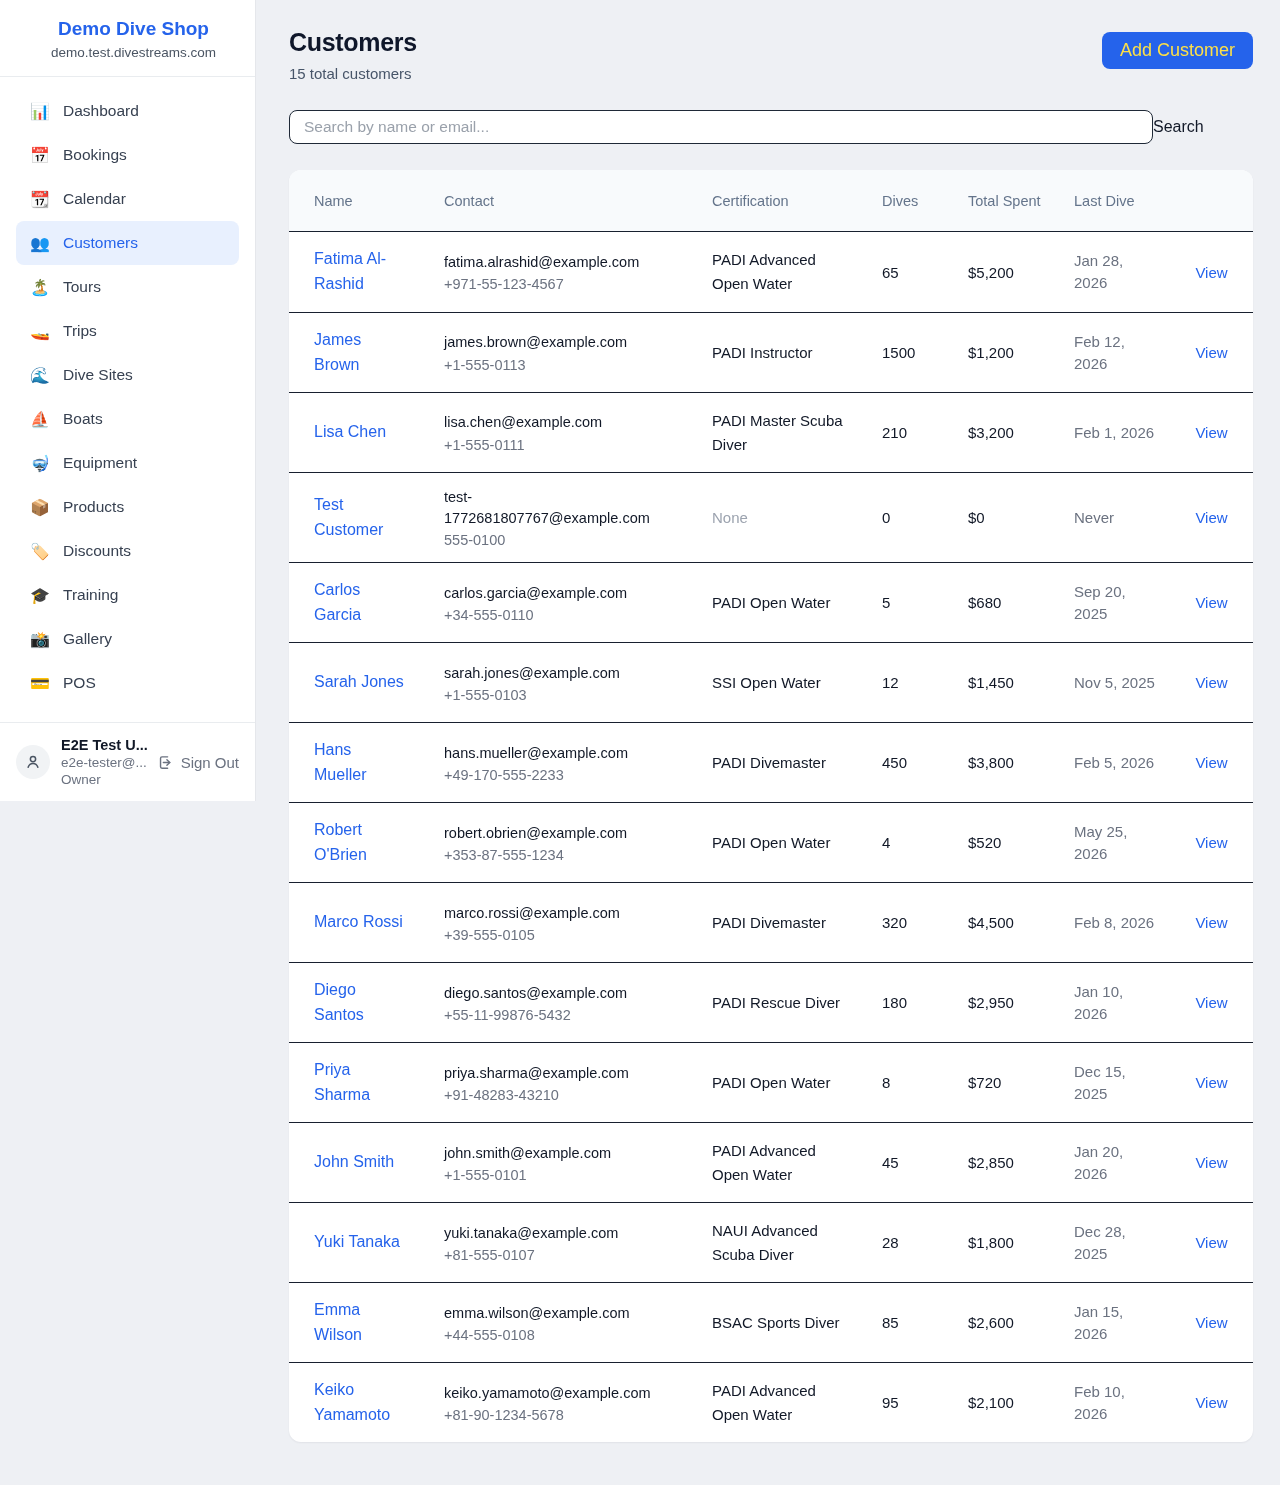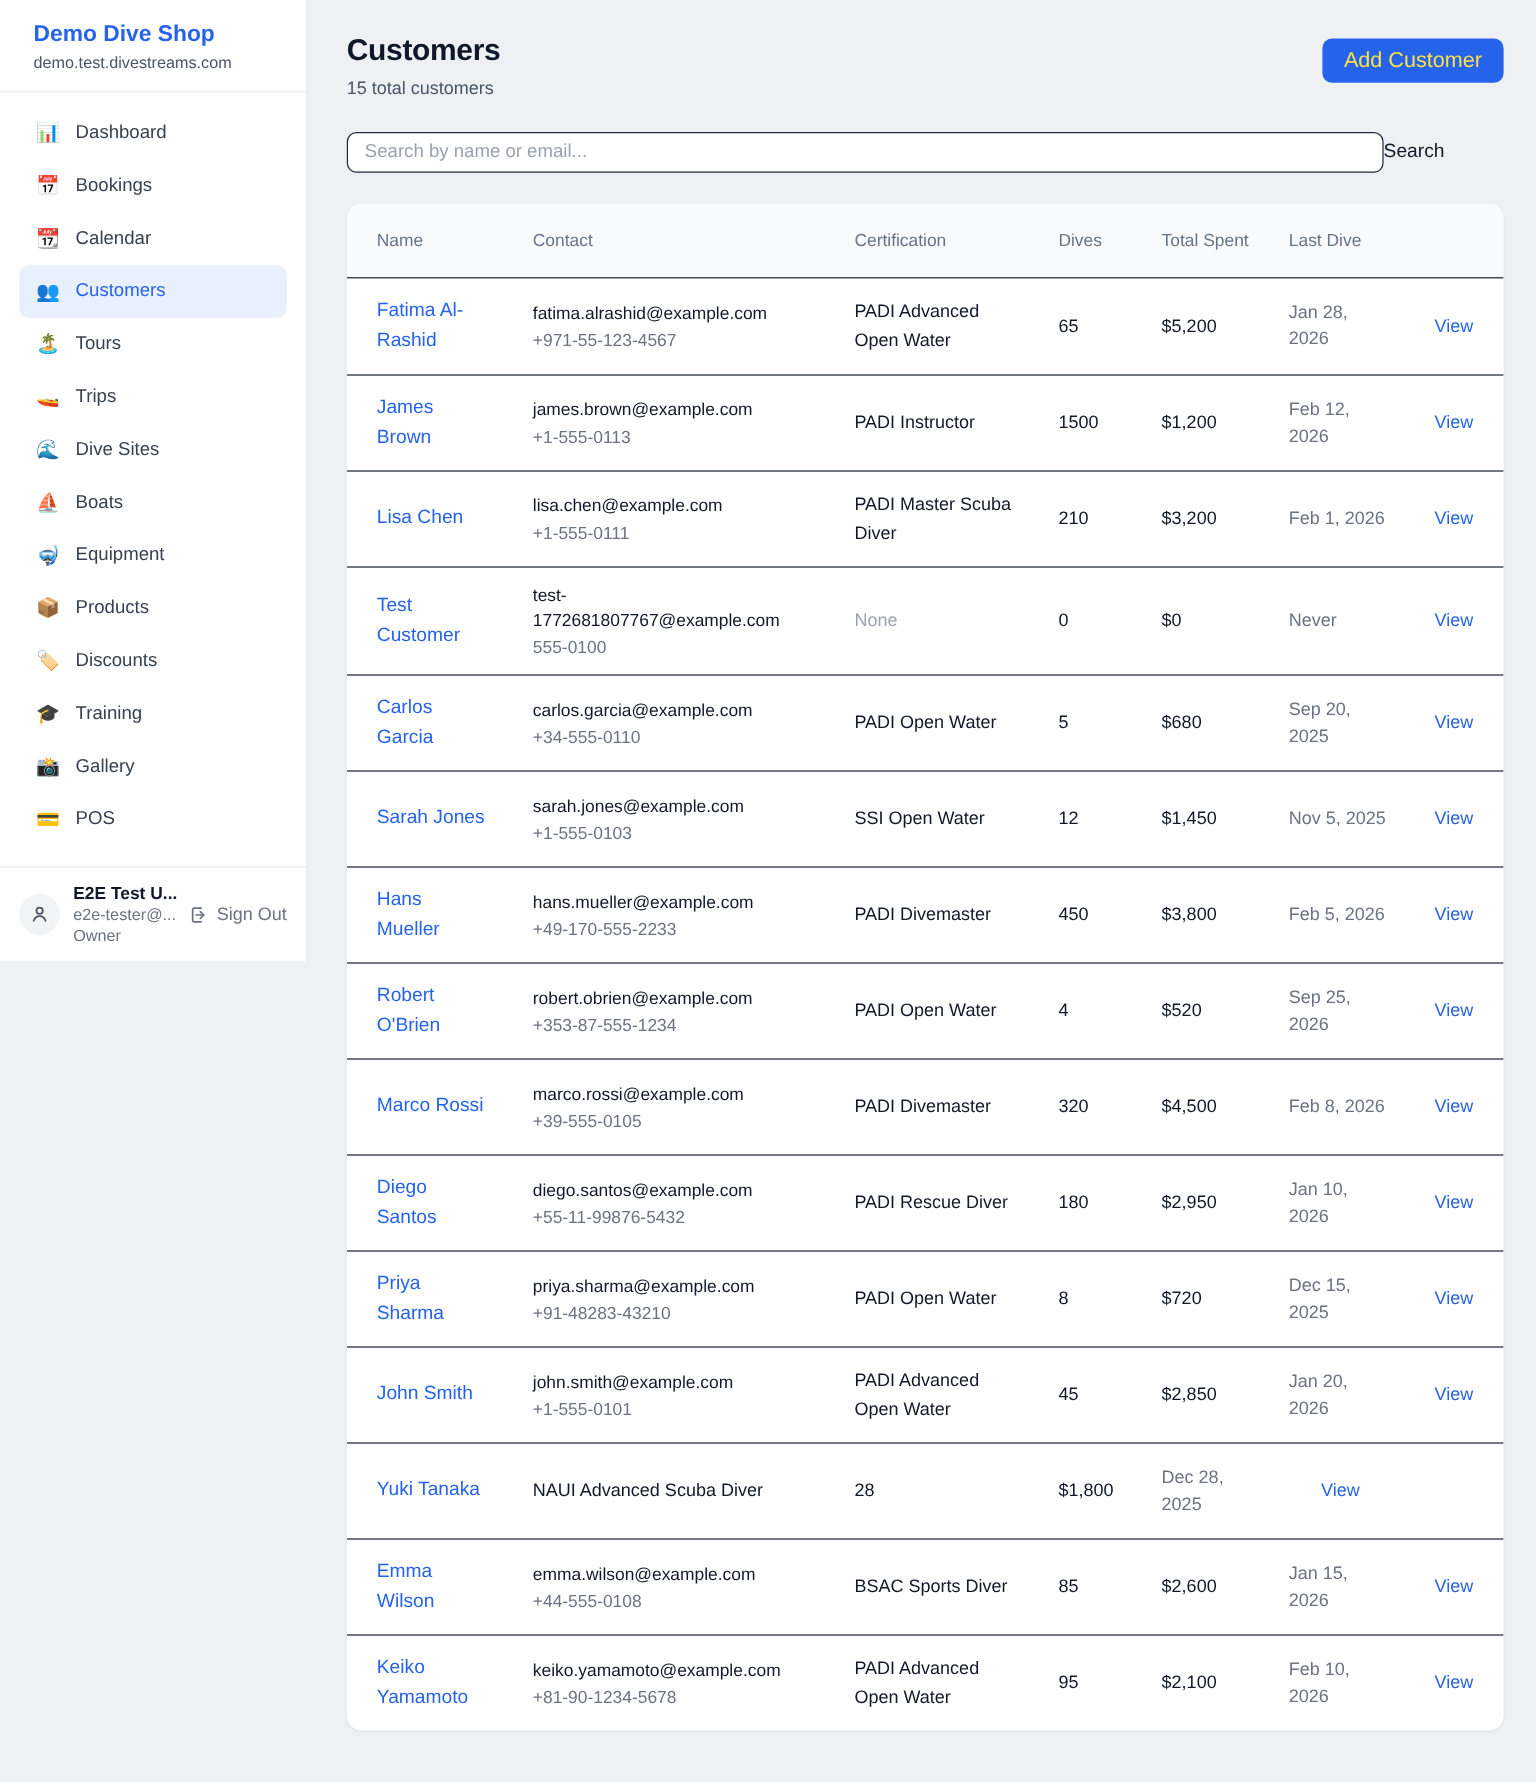--- a/index.html
+++ b/index.html
@@ -12,21 +12,21 @@
     position:relative;
   }
   
   .sidebar {
     position:absolute; left:0; top:0;
     width:256px; height:801px;
     background:#ffffff;
     border-right:1px solid #e5e7eb;
     display:flex; flex-direction:column;
   }
-  .shop-block { padding:18px 16px 16px 28px; border-bottom:1px solid #e9ecef; }
+  .shop-block { padding:18px 16px 16px 28px; border-bottom:1px solid #e9ecef;text-align:center; }
   .shop-name { color:#2563eb; font-size:19px; font-weight:bold; }
   .shop-domain { color:#4b5563; font-size:13.5px; margin-top:5px; }
   .nav { padding:12px 16px; flex:1 0 auto; }
   .nav-item {
     display:flex; align-items:center; gap:13px;
     height:44px; padding:0 14px; border-radius:8px;
     cursor:pointer; color:#374151; font-size:15.5px;
   }
   .nav-item .nav-icon { font-size:16px; width:20px; text-align:center; }
   .nav-item.active { background:#e8f0fe; color:#2563eb; }
@@ -309,21 +309,21 @@
   </div>
         <div class="trow">
     <div class="td c-name"><a href="#">Robert O'Brien</a></div>
     <div class="td c-contact">
       <div class="email">robert.obrien@example.com</div>
       <div class="phone">+353-87-555-1234</div>
     </div>
     <div class="td c-cert">PADI Open Water</div>
     <div class="td c-dives">4</div>
     <div class="td c-spent">$520</div>
-    <div class="td c-last">Sep 25, 2026</div>
+    <div class="td c-last">May 25, 2026</div>
     <div class="td c-view"><a href="#">View</a></div>
   </div>
         <div class="trow">
     <div class="td c-name"><a href="#">Marco Rossi</a></div>
     <div class="td c-contact">
       <div class="email">marco.rossi@example.com</div>
       <div class="phone">+39-555-0105</div>
     </div>
     <div class="td c-cert">PADI Divemaster</div>
     <div class="td c-dives">320</div>
@@ -362,20 +362,24 @@
       <div class="phone">+1-555-0101</div>
     </div>
     <div class="td c-cert">PADI Advanced Open Water</div>
     <div class="td c-dives">45</div>
     <div class="td c-spent">$2,850</div>
     <div class="td c-last">Jan 20, 2026</div>
     <div class="td c-view"><a href="#">View</a></div>
   </div>
         <div class="trow">
     <div class="td c-name"><a href="#">Yuki Tanaka</a></div>
+    <div class="td c-contact">
+      <div class="email">yuki.tanaka@example.com</div>
+      <div class="phone">+81-555-0107</div>
+    </div>
     <div class="td c-cert">NAUI Advanced Scuba Diver</div>
     <div class="td c-dives">28</div>
     <div class="td c-spent">$1,800</div>
     <div class="td c-last">Dec 28, 2025</div>
     <div class="td c-view"><a href="#">View</a></div>
   </div>
         <div class="trow">
     <div class="td c-name"><a href="#">Emma Wilson</a></div>
     <div class="td c-contact">
       <div class="email">emma.wilson@example.com</div>

